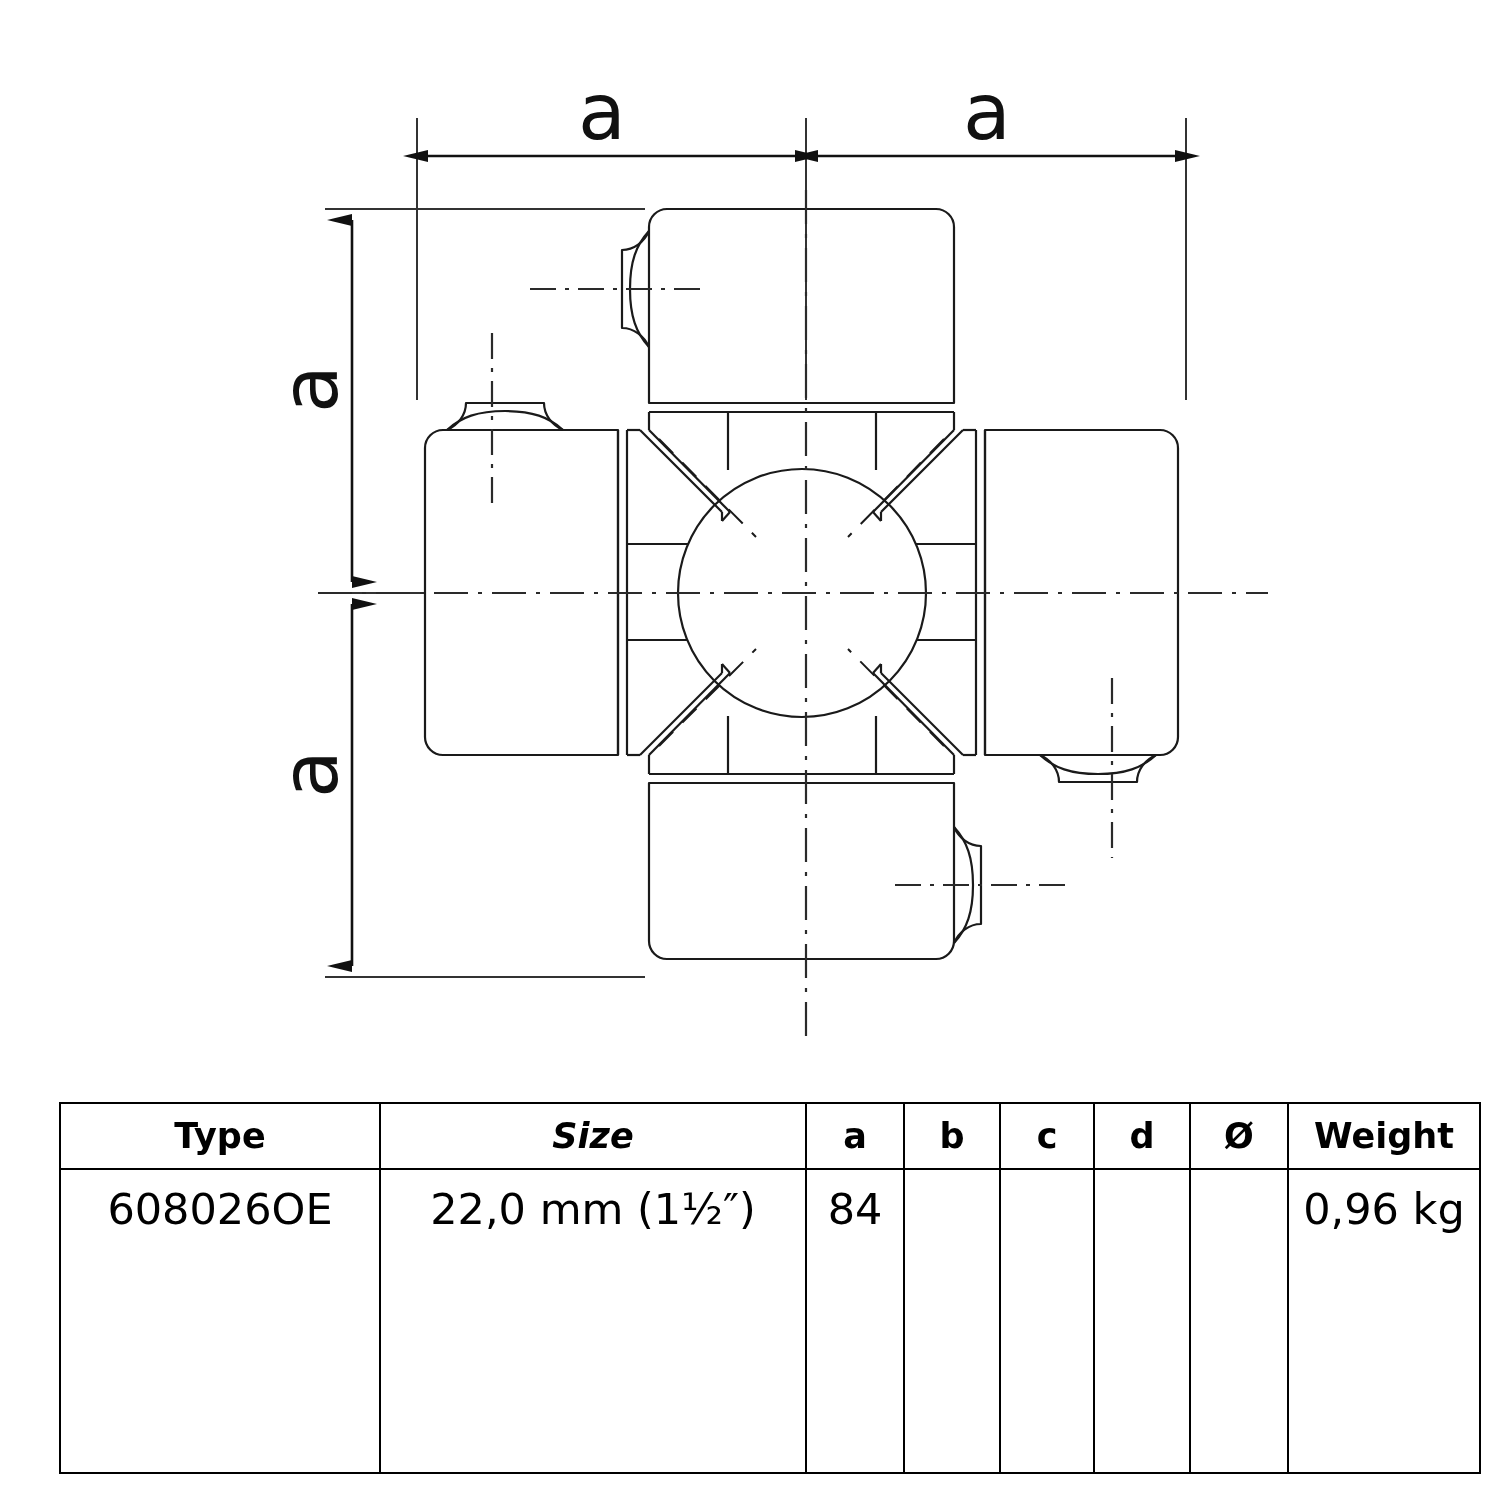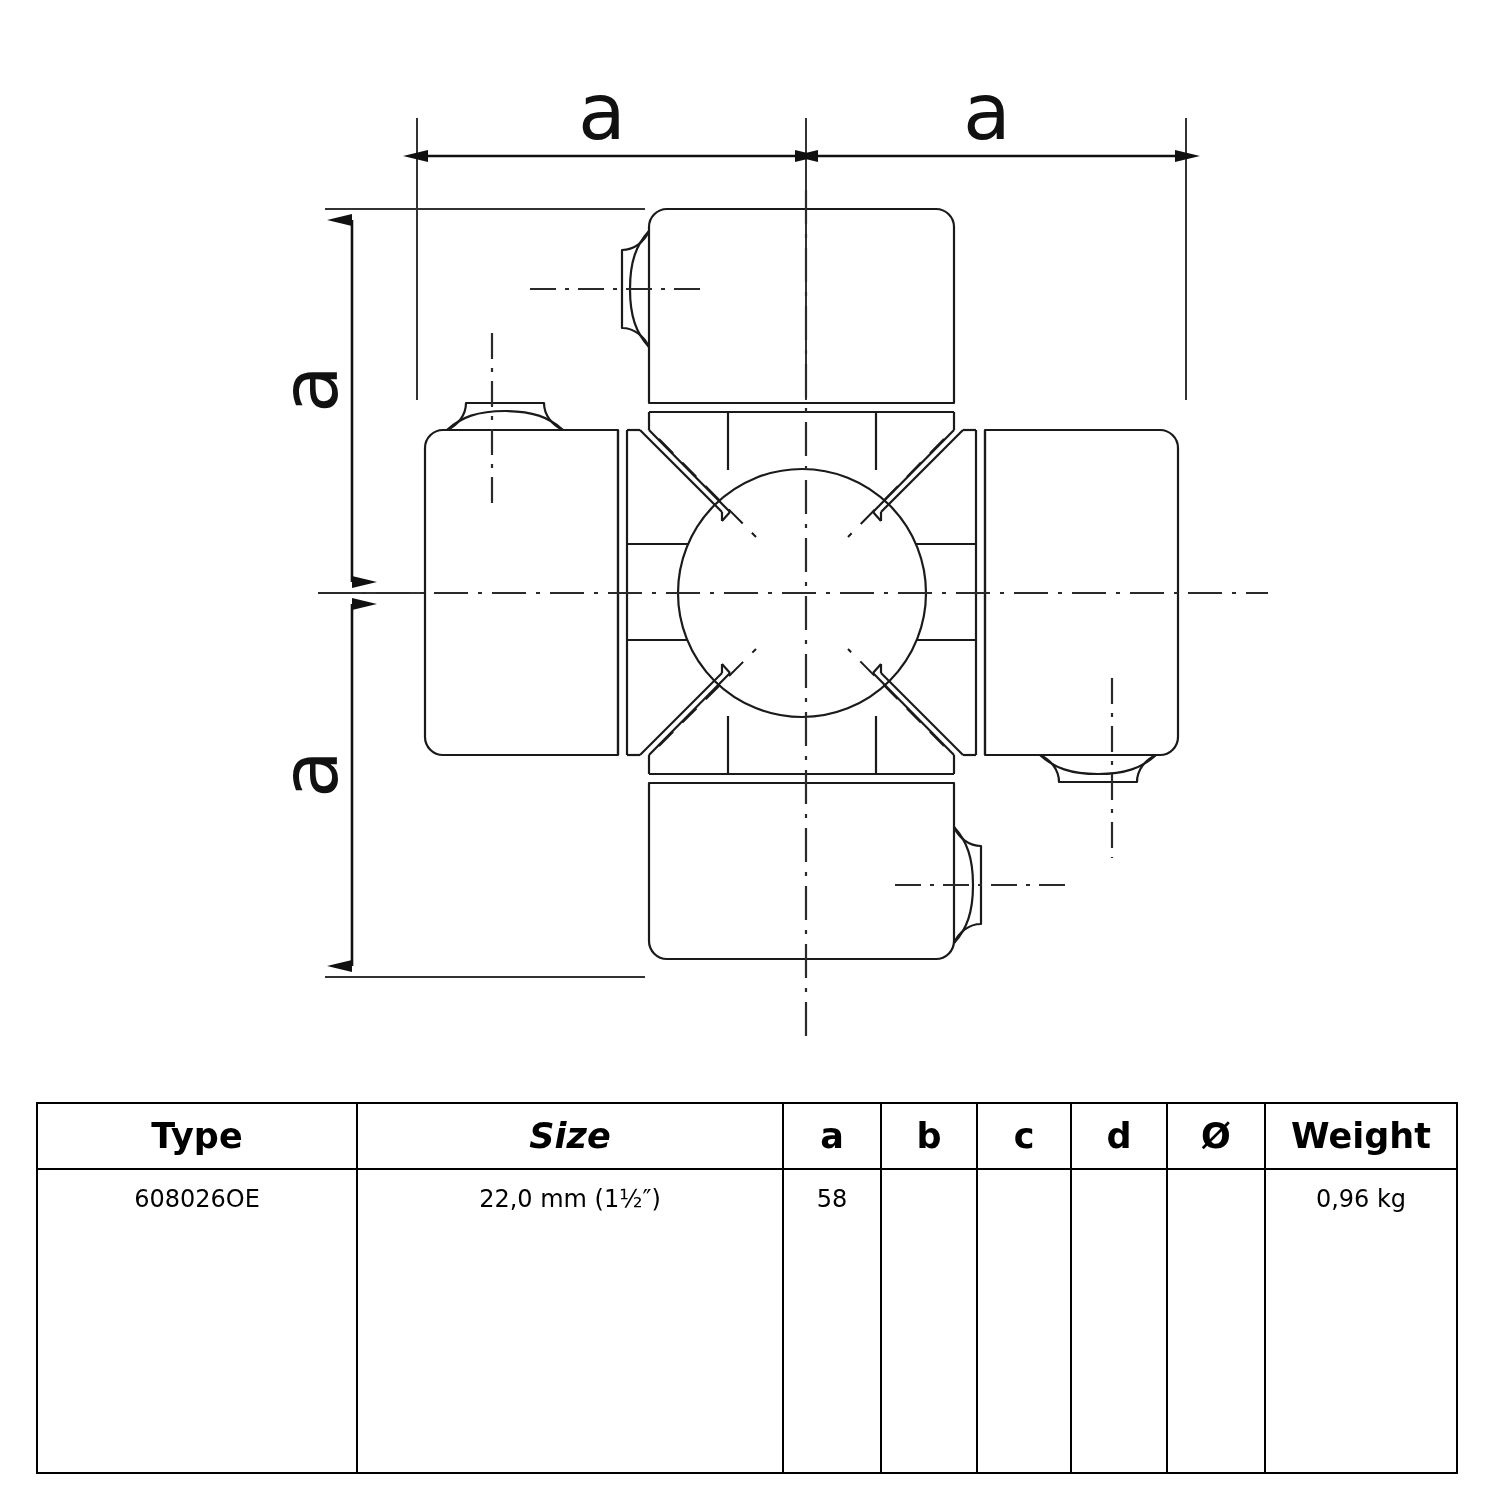--- a/index.html
+++ b/index.html
@@ -36,21 +36,21 @@
     color: #111111;
     white-space: nowrap;
   }
   .dim-label.rot {
     transform: rotate(-90deg);
     transform-origin: 50% 50%;
   }
   
   #spec-table-wrap {
     position: absolute;
-    left: 36px;
+    left: 59px;
     top: 1102px;
     width: 1404px;
     height: 372px;
   }
   table.spec {
     border-collapse: collapse;
     width: 1404px;
     height: 372px;
     table-layout: fixed;
   }
@@ -62,21 +62,21 @@
     font-family: "DejaVu Sans", "Liberation Sans", sans-serif;
   }
   table.spec thead th {
     height: 64px;
     font-size: 35px;
     font-weight: bold;
     vertical-align: middle;
     line-height: 1;
   }
   table.spec tbody td {
-    font-size: 24px;
+    font-size: 43px;
     font-weight: normal;
     padding-top: 16px;
     line-height: 1.1;
   }
   .c-type   { width: 318px; }
   .c-size   { width: 424px; font-style: italic; }
   .c-a      { width: 96px; }
   .c-b      { width: 94px; }
   .c-c      { width: 92px; }
   .c-d      { width: 94px; }
@@ -264,21 +264,21 @@
           <th class="c-c">c</th>
           <th class="c-d">d</th>
           <th class="c-dia">Ø</th>
           <th class="c-weight">Weight</th>
         </tr>
       </thead>
       <tbody>
         <tr>
           <td>608026OE</td>
           <td>22,0 mm (1½″)</td>
-          <td>58</td>
+          <td>84</td>
           <td></td>
           <td></td>
           <td></td>
           <td></td>
           <td>0,96 kg</td>
         </tr>
       </tbody>
     </table>
   </div>
 

